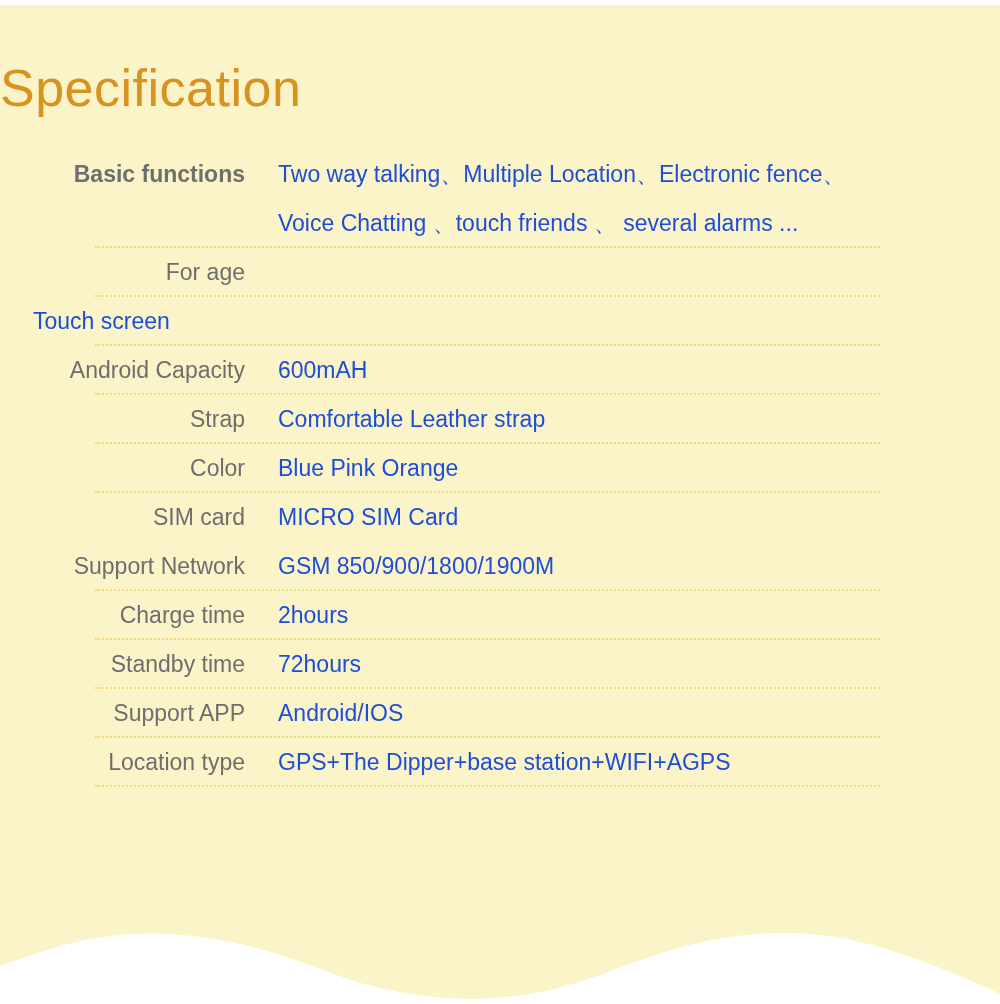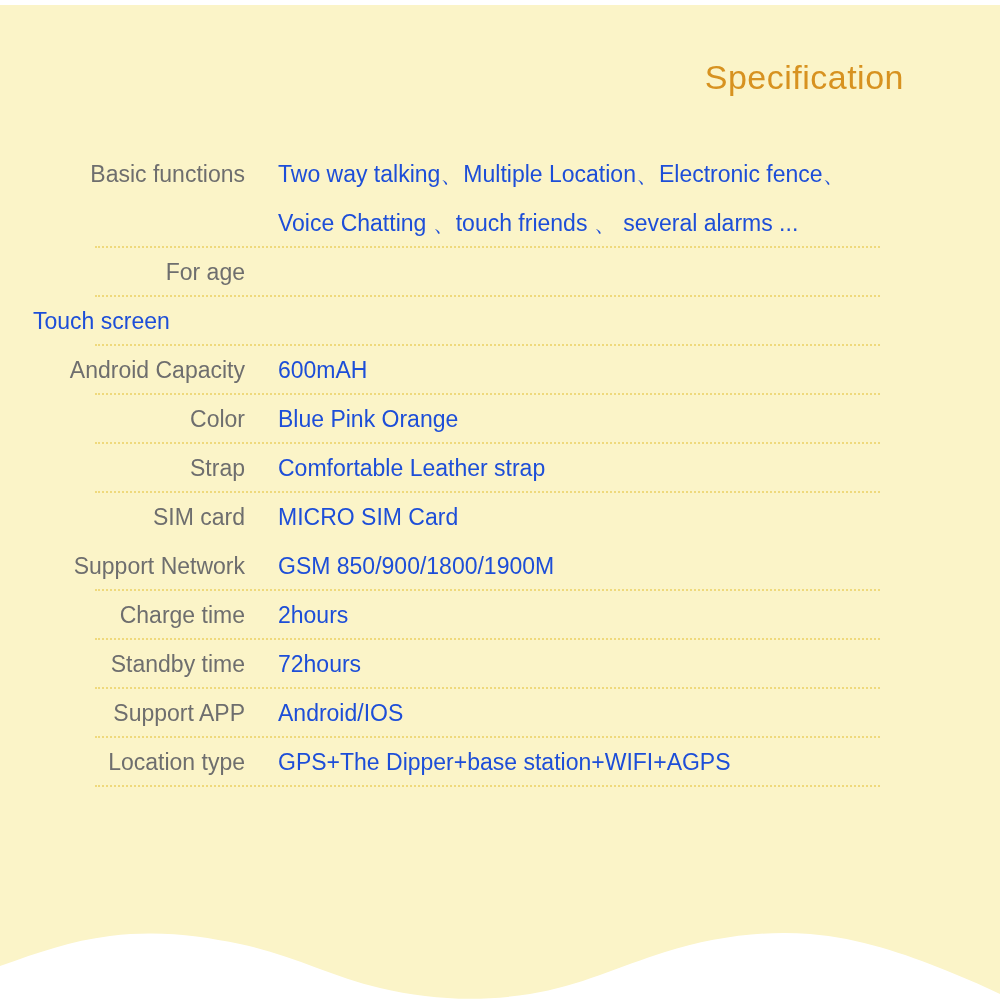--- a/index.html
+++ b/index.html
@@ -40,22 +40,22 @@
     width: 1000px;
     height: 90px;
     display: block;
   }
 
   #title {
     position: absolute;
     left: 0;
     top: 58px;
     width: 904px;
-    text-align: right;
-    font-size: 34px;
+    text-align: left;
+    font-size: 52px;
     font-weight: 400;
     letter-spacing: 0.5px;
     color: #d79220;
     font-family: "Liberation Sans", sans-serif;
   }
 
   #spec-table {
     position: absolute;
     left: 0;
     top: 150px;
@@ -94,21 +94,21 @@
   .spec-row .sep {
     position: absolute;
     left: 95px;
     right: 120px;
     bottom: 0;
     height: 0;
     border-bottom: 2px dotted #efd97c;
   }
 
   
-  .spec-row.tall .label { line-height: 49px; }
+  .spec-row.tall .label { line-height: 49px; font-weight: bold; }
   .spec-row.tall .value { line-height: 49px; }
 </style>
 </head>
 <body>
 
 <div id="page">
 
   <div id="panel"></div>
 
   <div id="title">Specification</div>
@@ -127,27 +127,27 @@
       <div class="spec-row">
         <div class="value">Touch screen</div>
         <div class="sep"></div>
       </div>
       <div class="spec-row">
         <div class="label">Android Capacity</div>
         <div class="value">600mAH</div>
         <div class="sep"></div>
       </div>
       <div class="spec-row">
-        <div class="label">Color</div>
-        <div class="value">Blue Pink Orange</div>
+        <div class="label">Strap</div>
+        <div class="value">Comfortable Leather strap</div>
         <div class="sep"></div>
       </div>
       <div class="spec-row">
-        <div class="label">Strap</div>
-        <div class="value">Comfortable Leather strap</div>
+        <div class="label">Color</div>
+        <div class="value">Blue Pink Orange</div>
         <div class="sep"></div>
       </div>
       <div class="spec-row no-sep">
         <div class="label">SIM card</div>
         <div class="value">MICRO SIM Card</div>
       </div>
       <div class="spec-row">
         <div class="label">Support Network</div>
         <div class="value">GSM 850/900/1800/1900M</div>
         <div class="sep"></div>

